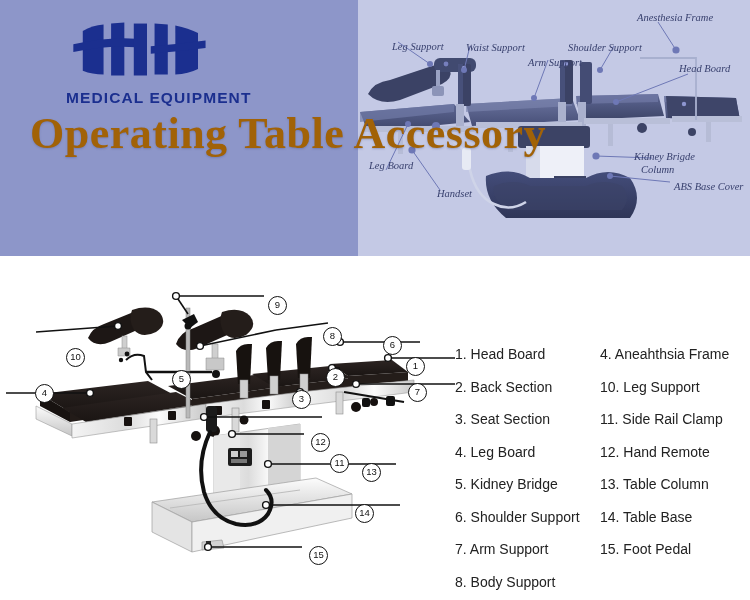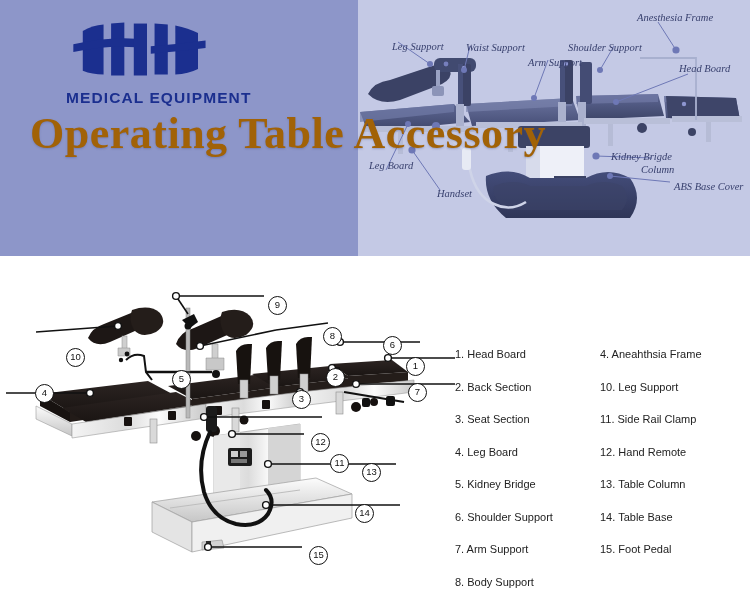--- a/index.html
+++ b/index.html
@@ -126,21 +126,21 @@
   }
   .legend-col {
     display: flex;
     flex-direction: column;
     justify-content: flex-start;
   }
   .legend-col.col-a { width: 145px; }
   .legend-col.col-b { width: 150px; }
   .legend-item {
     font-family: "Liberation Sans", sans-serif;
-    font-size: 11px;
+    font-size: 14px;
     color: #222222;
     height: 32.5px;
     line-height: 32.5px;
     white-space: nowrap;
   }
 </style>
 </head>
 <body>
 
 <div id="banner">
@@ -271,21 +271,21 @@
 
   <div id="hero-labels">
       <div class="hero-label" style="left: 392px; top: 41px;">Leg Support</div>
       <div class="hero-label" style="left: 466px; top: 42px;">Waist Support</div>
       <div class="hero-label" style="left: 568px; top: 42px;">Shoulder Support</div>
       <div class="hero-label" style="left: 528px; top: 57px;">Arm Support</div>
       <div class="hero-label" style="left: 637px; top: 12px;">Anesthesia Frame</div>
       <div class="hero-label" style="left: 679px; top: 63px;">Head Board</div>
       <div class="hero-label" style="left: 369px; top: 160px;">Leg Board</div>
       <div class="hero-label" style="left: 437px; top: 188px;">Handset</div>
-      <div class="hero-label" style="left: 611px; top: 151px;">Kidney Brigde</div>
+      <div class="hero-label" style="left: 634px; top: 151px;">Kidney Brigde</div>
       <div class="hero-label" style="left: 641px; top: 164px;">Column</div>
       <div class="hero-label" style="left: 674px; top: 181px;">ABS Base Cover</div>
     </div>
 </div>
 
 <div id="lower">
 
   <svg id="diagram" viewBox="0 0 455 344" preserveAspectRatio="none">
     <defs>
       <linearGradient id="topdark" x1="0" y1="0" x2="0" y2="1">

